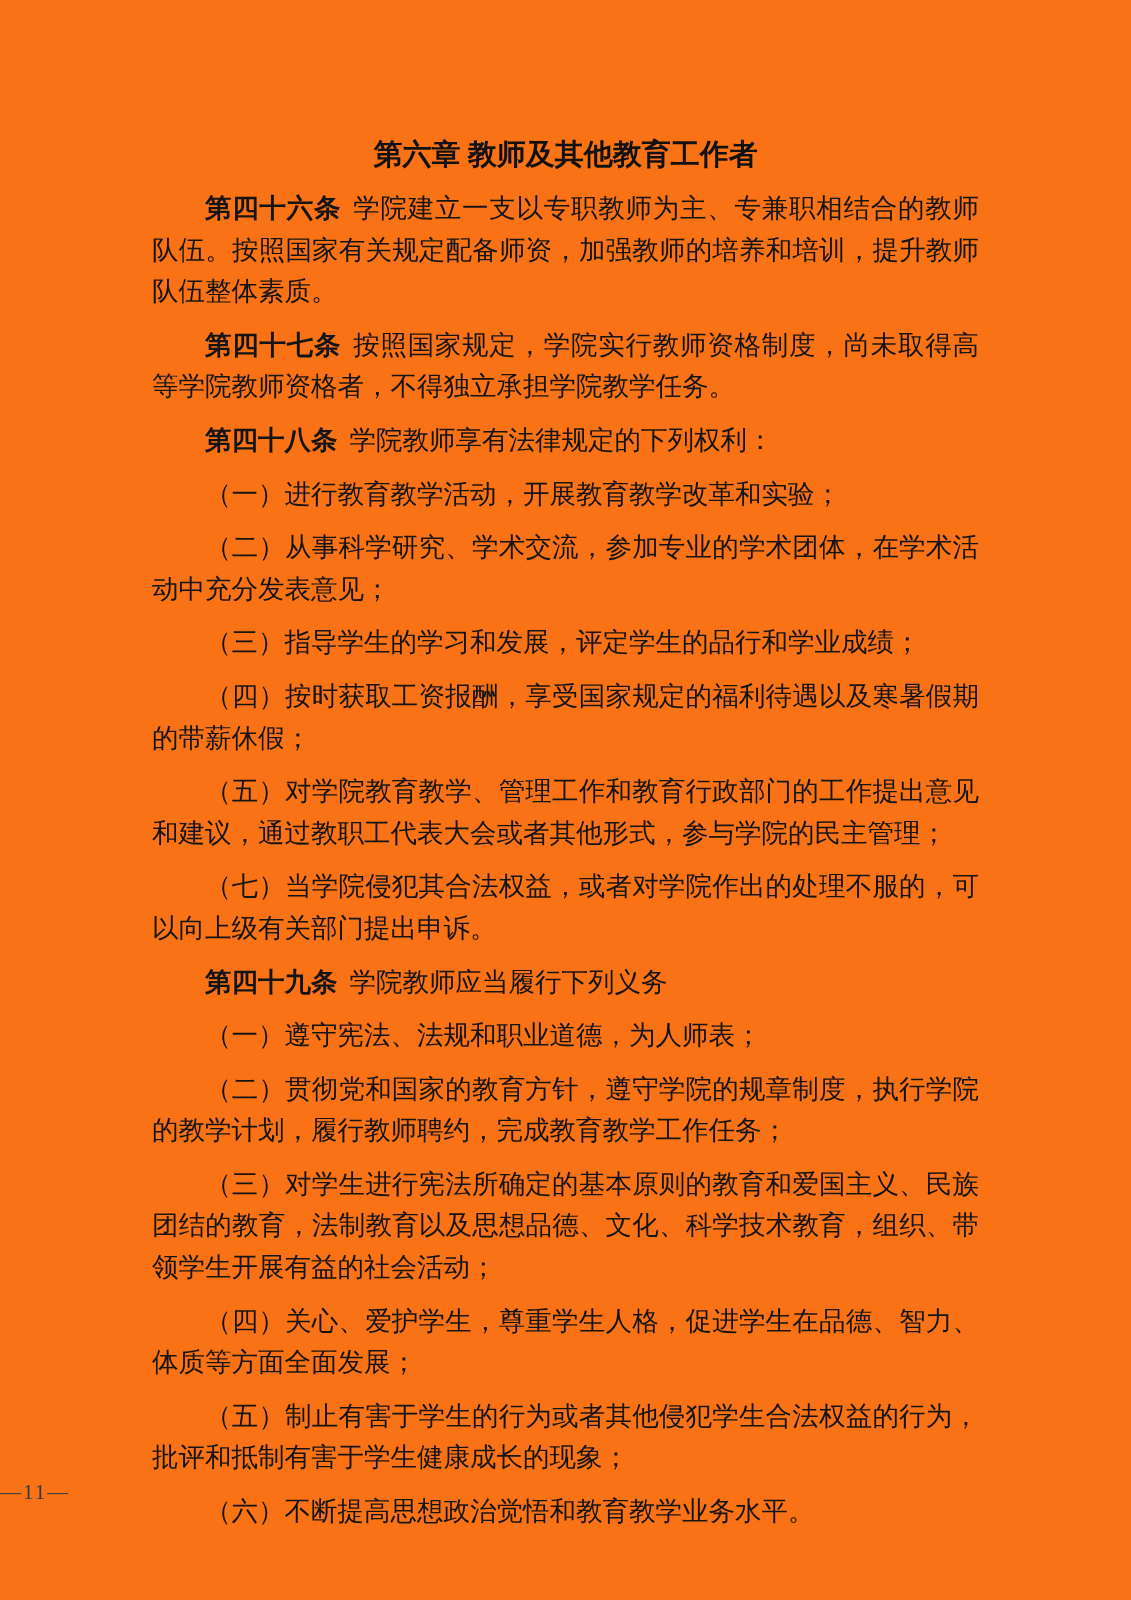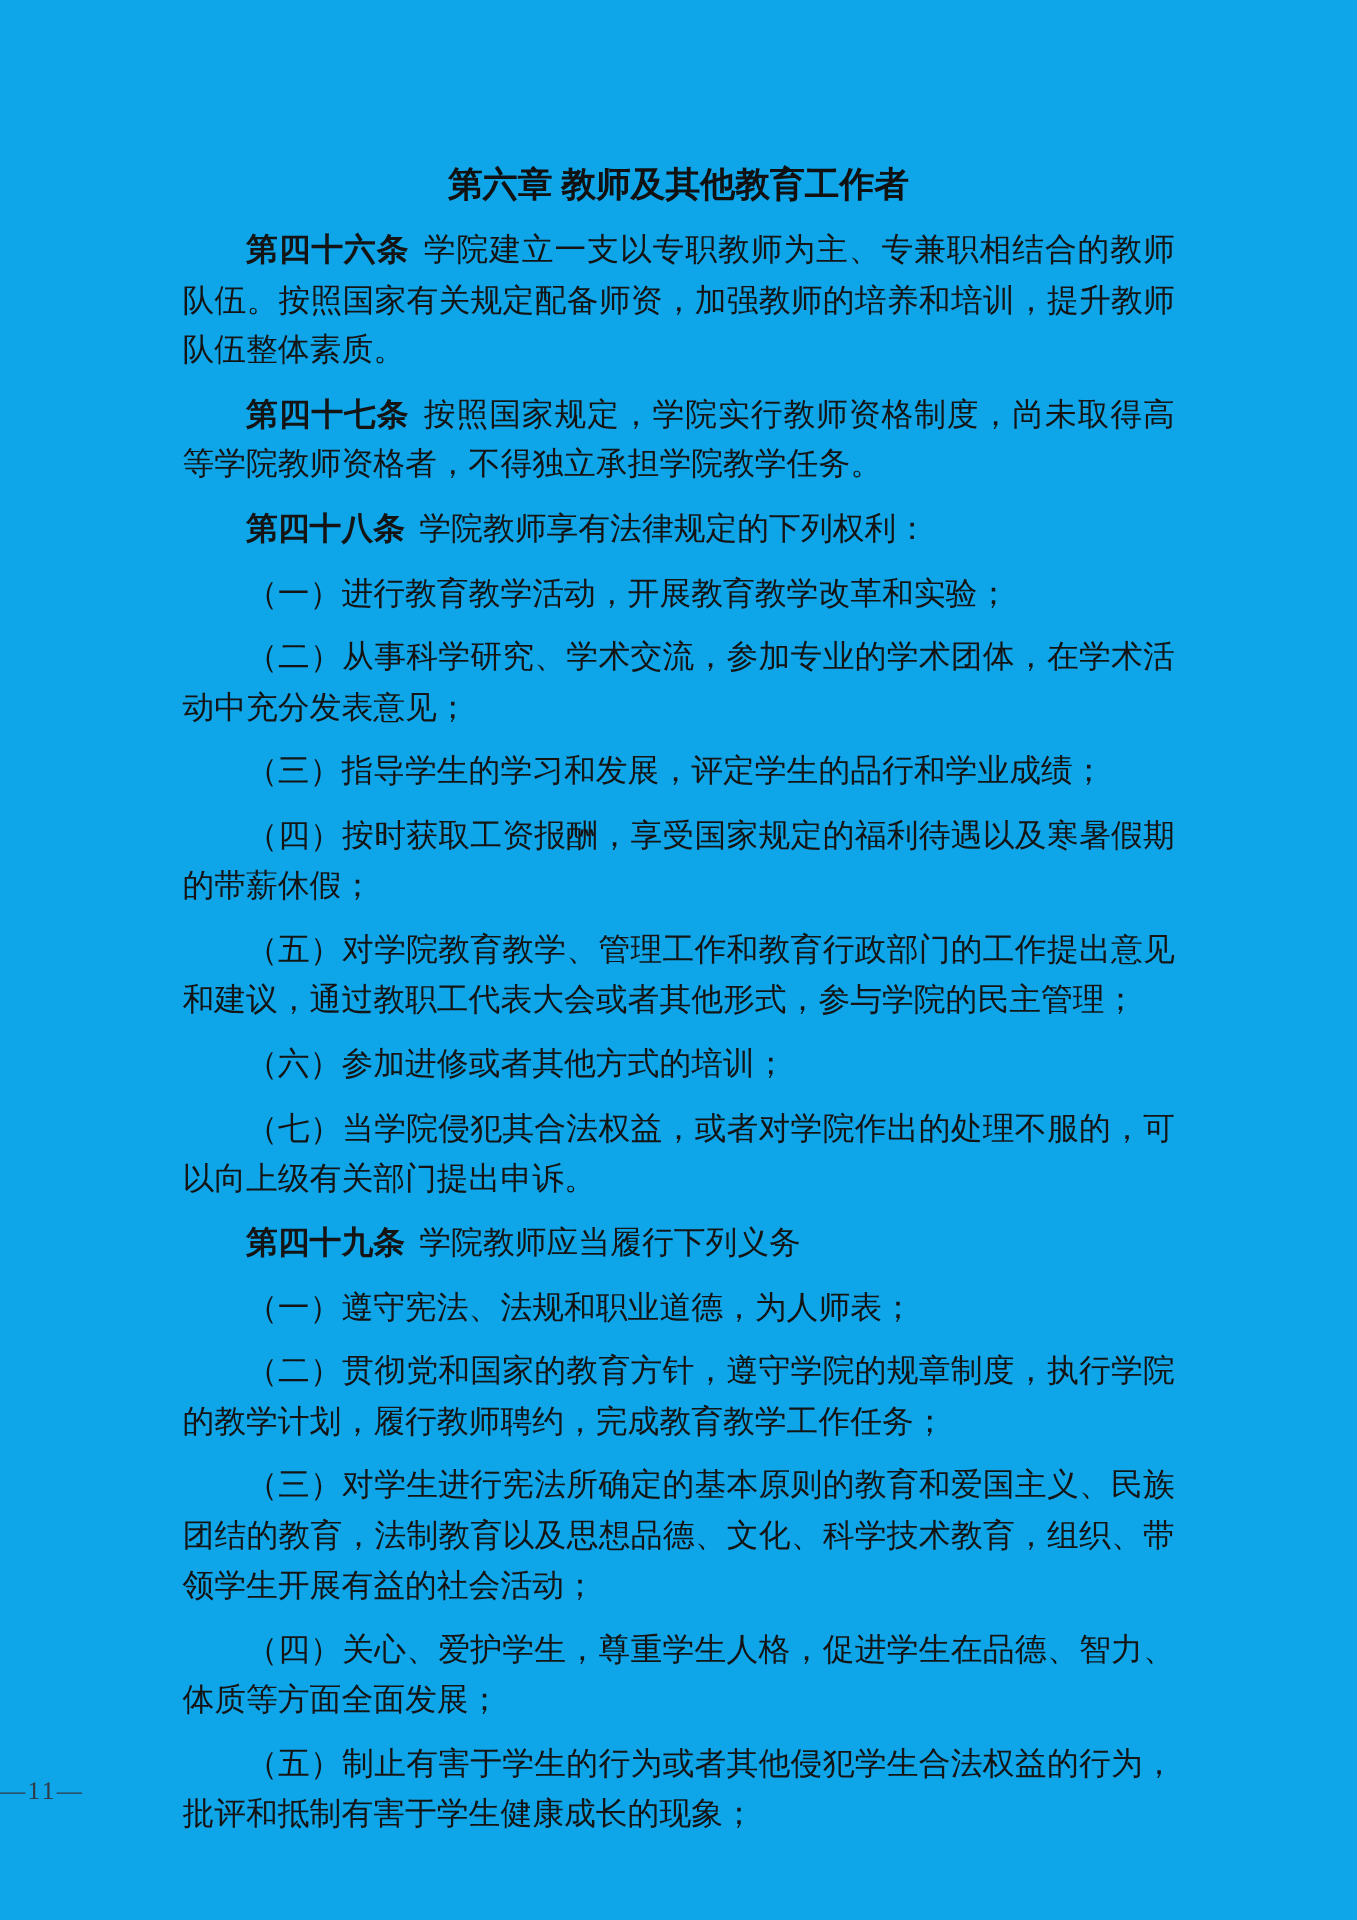--- a/index.html
+++ b/index.html
@@ -4,21 +4,21 @@
 <style>
   html, body {
     margin: 0;
     padding: 0;
     background: #ffffff;
   }
   .page {
     position: relative;
     width: 1131px;
     height: 1600px;
-    background: #0ea5e9;
+    background: #f97316;
     font-family: "Liberation Serif", "DejaVu Serif", serif;
     color: #141414;
     overflow: hidden;
   }
   .content {
     position: absolute;
     left: 140px;
     top: 132px;
     width: 851px;
   }
@@ -69,27 +69,27 @@
     <p class="para indent"><span class="lead">第四十七条</span><span>按照国家规定，学院实行教师资格制度，尚未取得高等学院教师资格者，不得独立承担学院教学任务。</span></p>
 
 
     <p class="para indent"><span class="lead">第四十八条</span><span>学院教师享有法律规定的下列权利：</span></p>
 
     <p class="para indent">（一）进行教育教学活动，开展教育教学改革和实验；</p>
     <p class="para indent">（二）从事科学研究、学术交流，参加专业的学术团体，在学术活动中充分发表意见；</p>
     <p class="para indent">（三）指导学生的学习和发展，评定学生的品行和学业成绩；</p>
     <p class="para indent">（四）按时获取工资报酬，享受国家规定的福利待遇以及寒暑假期的带薪休假；</p>
     <p class="para indent">（五）对学院教育教学、管理工作和教育行政部门的工作提出意见和建议，通过教职工代表大会或者其他形式，参与学院的民主管理；</p>
-    <p class="para indent">（六）参加进修或者其他方式的培训；</p>
     <p class="para indent">（七）当学院侵犯其合法权益，或者对学院作出的处理不服的，可以向上级有关部门提出申诉。</p>
 
     <p class="para indent"><span class="lead">第四十九条</span><span>学院教师应当履行下列义务</span></p>
 
     <p class="para indent">（一）遵守宪法、法规和职业道德，为人师表；</p>
     <p class="para indent">（二）贯彻党和国家的教育方针，遵守学院的规章制度，执行学院的教学计划，履行教师聘约，完成教育教学工作任务；</p>
     <p class="para indent">（三）对学生进行宪法所确定的基本原则的教育和爱国主义、民族团结的教育，法制教育以及思想品德、文化、科学技术教育，组织、带领学生开展有益的社会活动；</p>
     <p class="para indent">（四）关心、爱护学生，尊重学生人格，促进学生在品德、智力、体质等方面全面发展；</p>
     <p class="para indent">（五）制止有害于学生的行为或者其他侵犯学生合法权益的行为，批评和抵制有害于学生健康成长的现象；</p>
+    <p class="para indent">（六）不断提高思想政治觉悟和教育教学业务水平。</p>
 
   </div>
 
   <div class="page-number">—11—</div>
 </div>
 
 </body></html>

